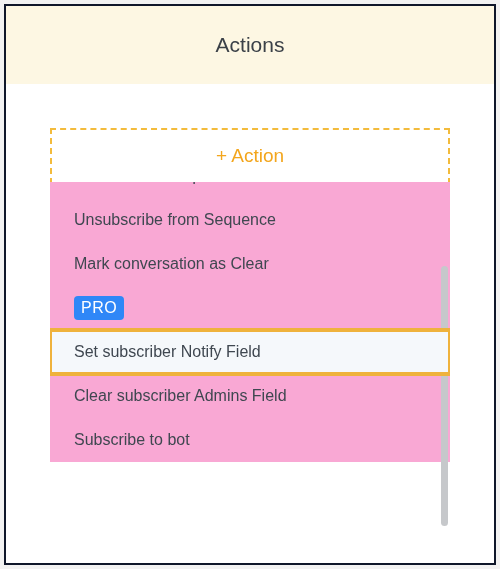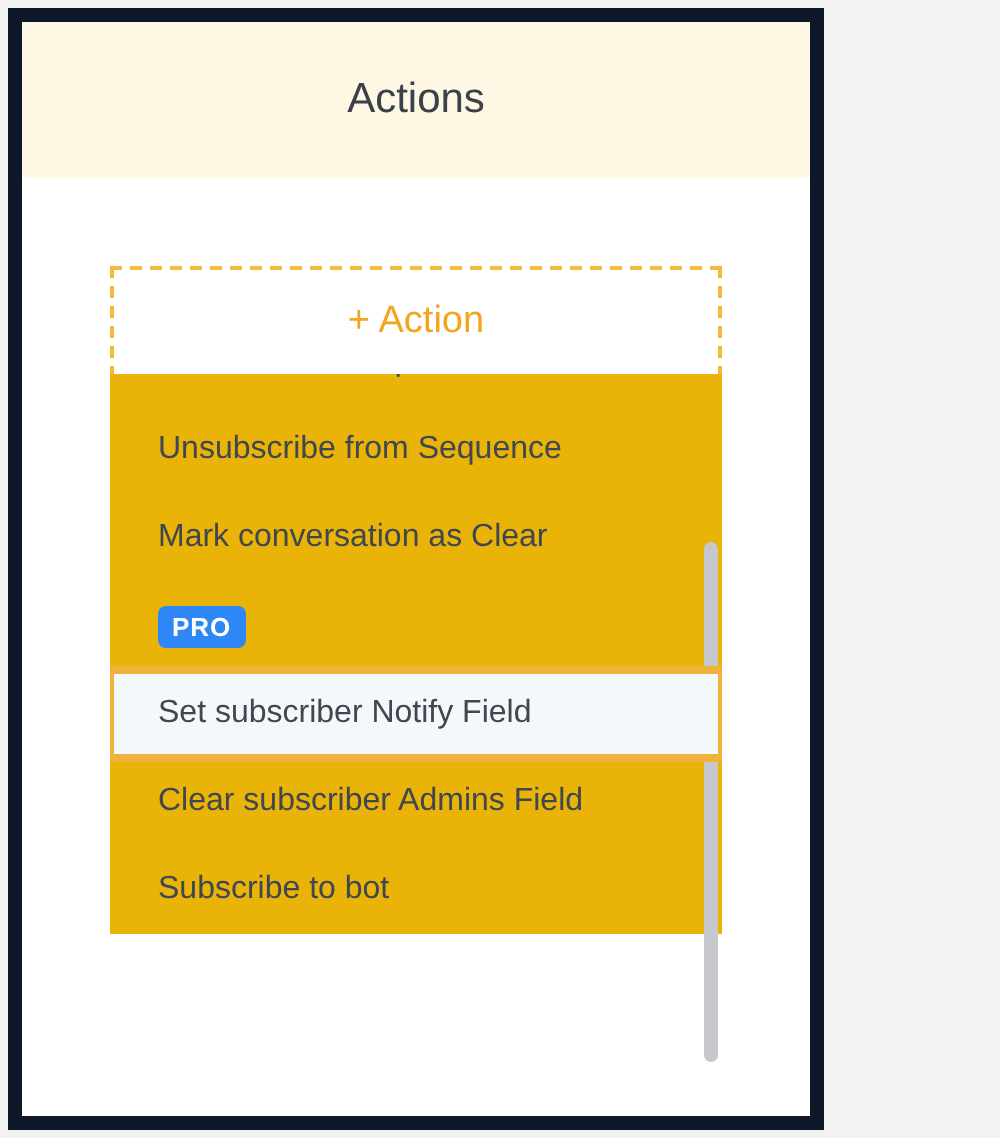--- a/index.html
+++ b/index.html
@@ -3,24 +3,24 @@
 <meta charset="utf-8">
 <style>
   * { box-sizing: border-box; margin: 0; padding: 0; }
   html, body { width: 500px; height: 569px; }
   body {
     font-family: -apple-system, BlinkMacSystemFont, "Segoe UI", "Helvetica Neue", Arial, sans-serif;
     background: #f2f2f2;
     padding: 4px;
   }
   .panel {
-    width: 408px;
+    width: 492px;
     height: 561px;
     background: #ffffff;
-    border: 7px solid #0f172a;
+    border: 2px solid #0f172a;
     display: flex;
     flex-direction: column;
     overflow: hidden;
   }
   .header {
     background: #fdf7e3;
     height: 78px;
     display: flex;
     align-items: center;
     justify-content: center;
@@ -66,34 +66,34 @@
   }
   .item {
     display: flex;
     align-items: center;
     justify-content: space-between;
     padding: 0 20px 0 24px;
     height: 44px;
     font-size: 16px;
     color: #3f4750;
     cursor: pointer;
-    background: #eab308;
+    background: #f9a8d4;
   }
   .item.highlight {
     background: #f5f8fb;
     outline: 4px solid #efb23c;
     outline-offset: -2px;
     position: relative;
     z-index: 2;
   }
   .badge {
     background: #2f87f7;
     color: #fff;
-    font-size: 13px;
-    font-weight: 700;
+    font-size: 16px;
+    font-weight: 400;
     letter-spacing: 0.5px;
     padding: 3px 7px;
     border-radius: 4px;
   }
   .scrollbar {
     position: absolute;
     right: 2px;
     top: 6px;
     bottom: 6px;
     width: 7px;

